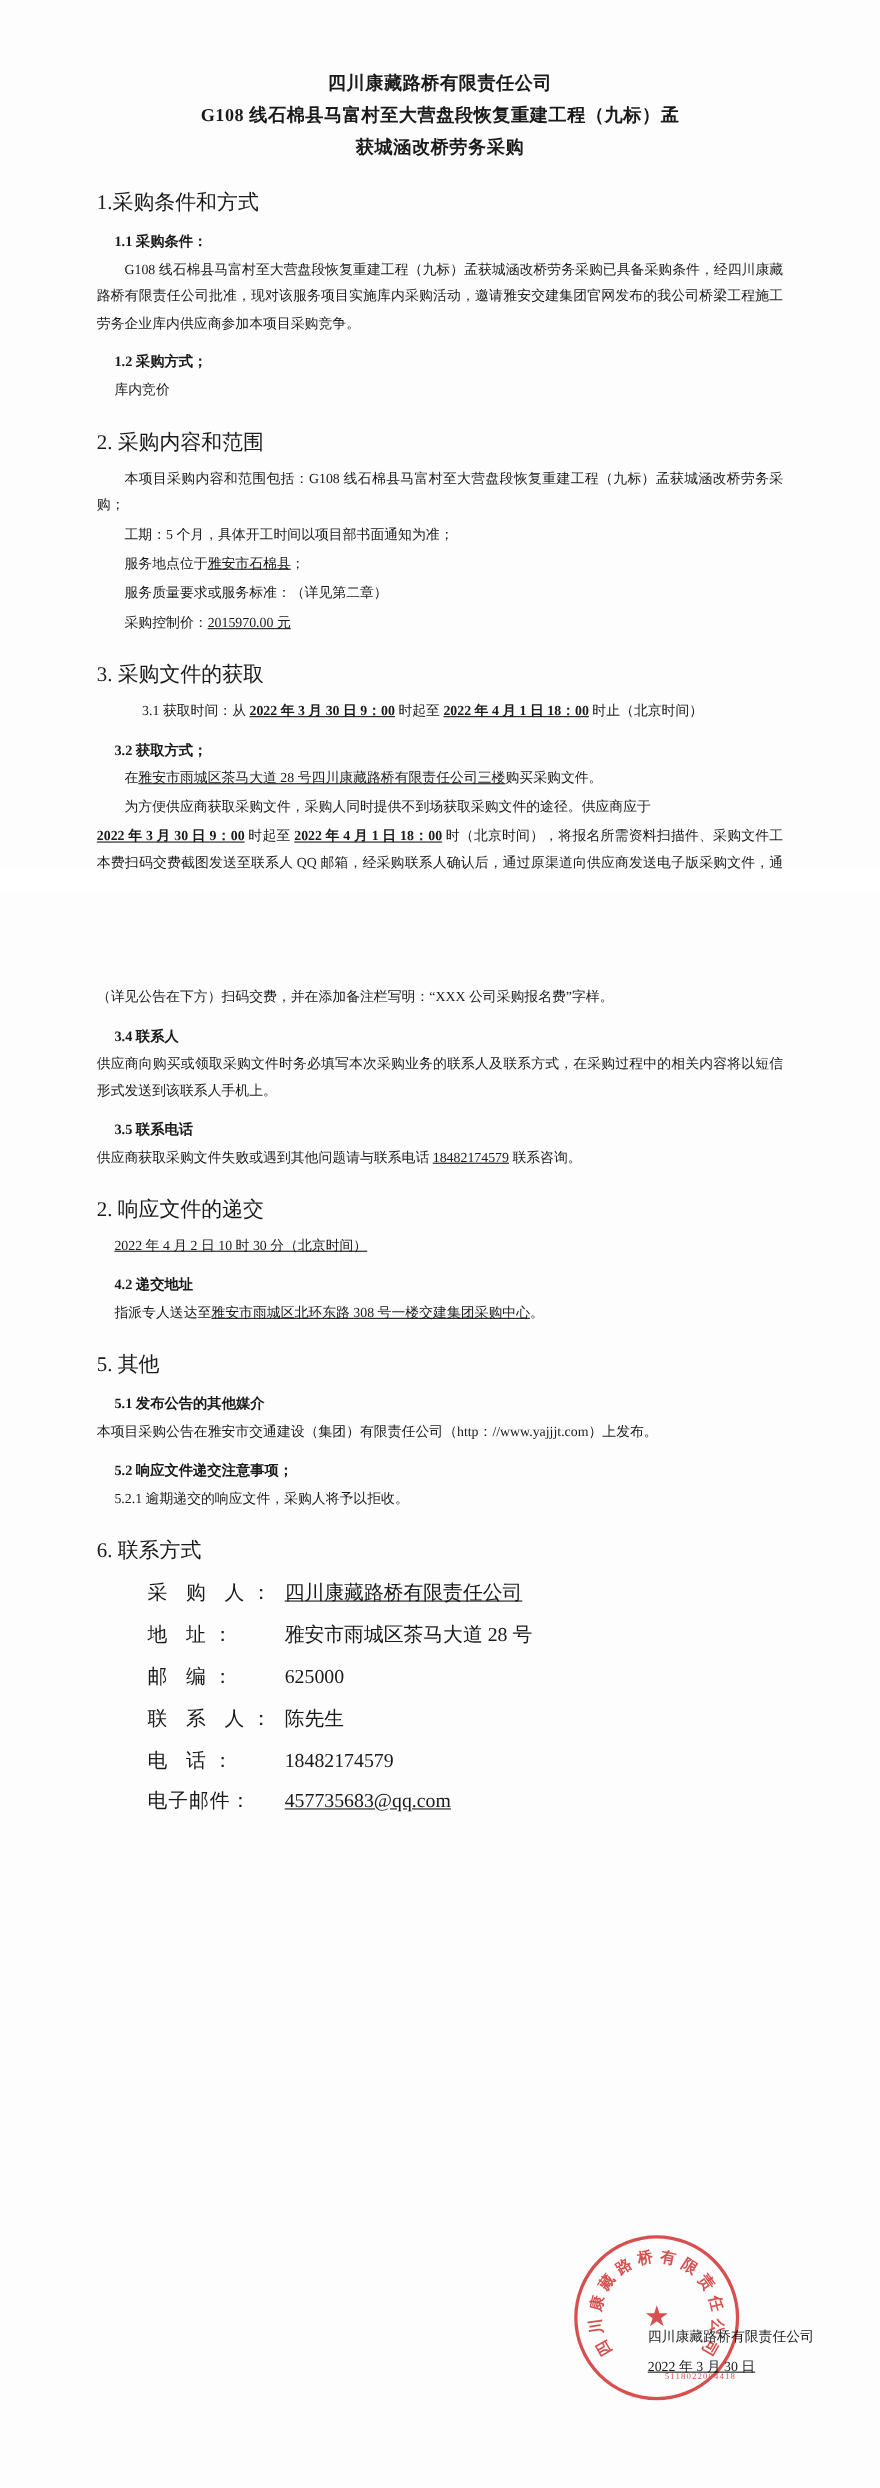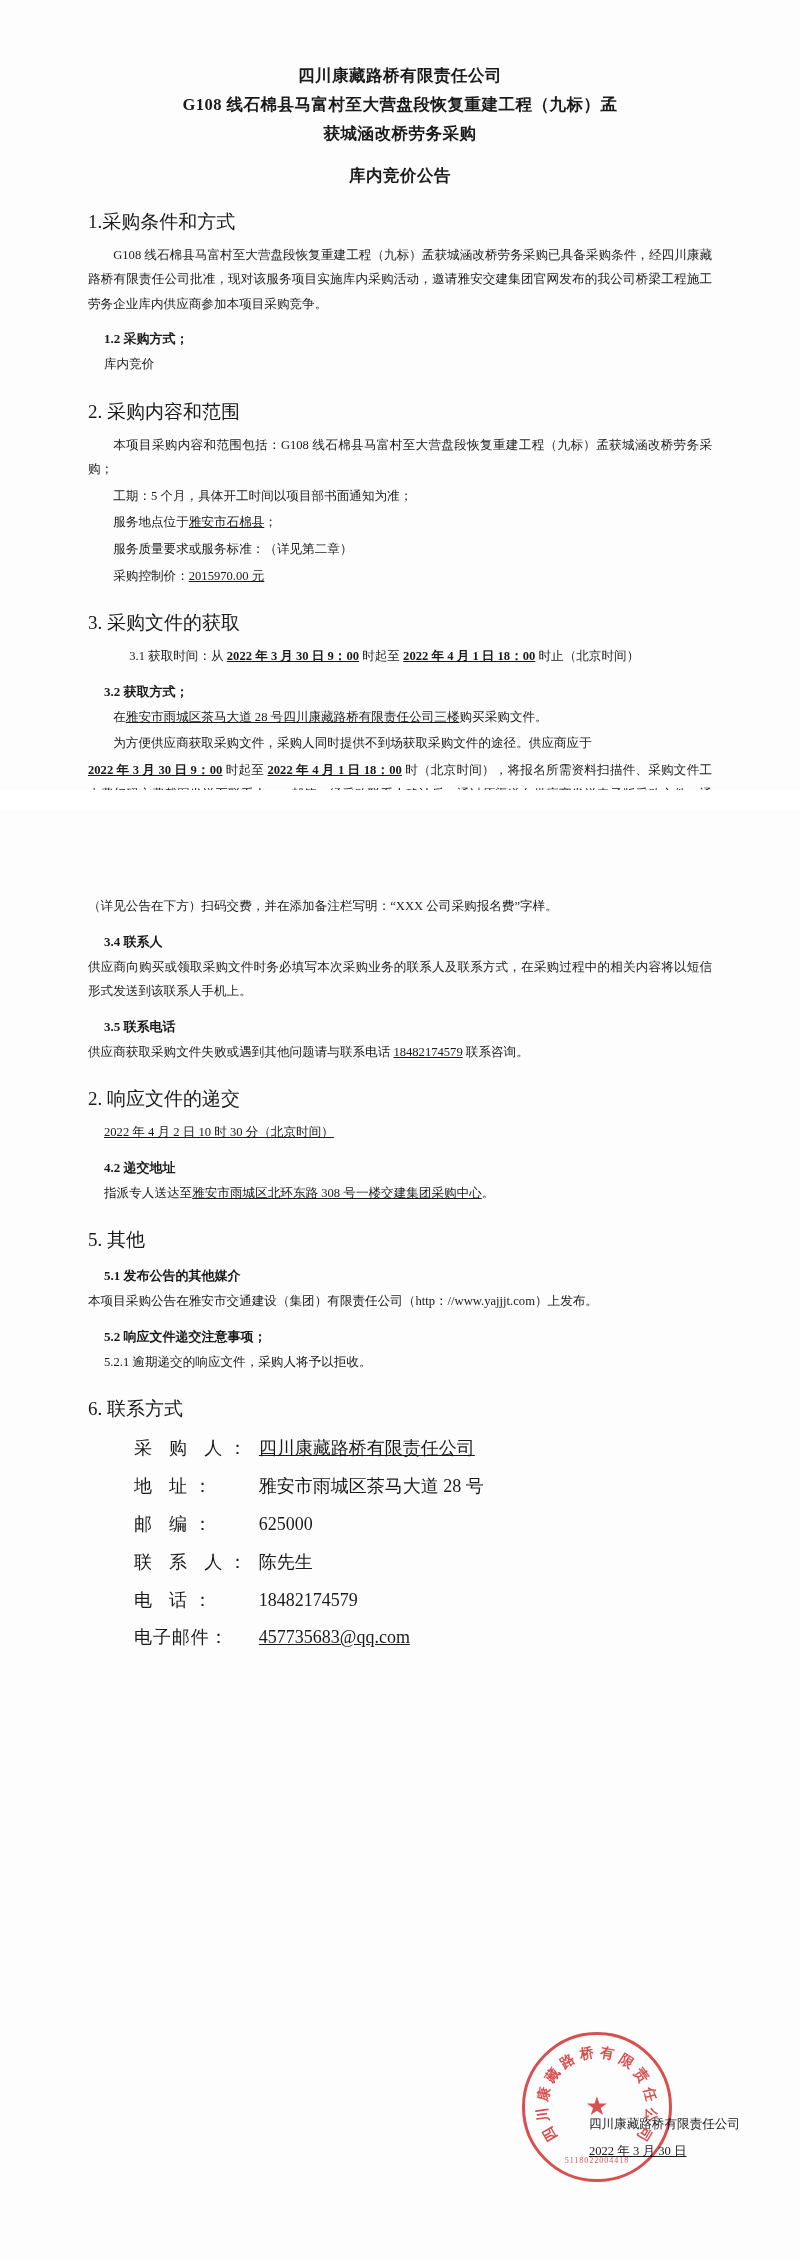--- a/index.html
+++ b/index.html
@@ -119,21 +119,21 @@
     font-size: 14px;
     font-weight: bold;
     text-align: center;
     line-height: 20px;
   }
   .seal-bottom {
     position: absolute;
     bottom: 14px;
     left: 0;
     width: 100%;
-    text-align: center;
+    text-align: right;
     font-size: 8px;
     color: #cf2a2a;
     letter-spacing: 1px;
   }
   .sign-lines {
     position: absolute;
     right: 0;
     bottom: 38px;
     text-align: left;
     font-size: 12.6px;
@@ -146,24 +146,24 @@
 </style>
 </head>
 <body>
 
 <div class="page page-1">
   <div class="inner">
     <div class="title-block">
       <div class="title-line">四川康藏路桥有限责任公司</div>
       <div class="title-main">G108 线石棉县马富村至大营盘段恢复重建工程（九标）孟</div>
       <div class="title-main">获城涵改桥劳务采购</div>
-      <div class="title-sub">库内竞价公告</div>
     </div>
 
     <div class="sec-head">1.采购条件和方式</div>
+    <div class="sub-head">1.1 采购条件：</div>
     <p class="para">G108 线石棉县马富村至大营盘段恢复重建工程（九标）孟获城涵改桥劳务采购已具备采购条件，经四川康藏路桥有限责任公司批准，现对该服务项目实施库内采购活动，邀请雅安交建集团官网发布的我公司桥梁工程施工劳务企业库内供应商参加本项目采购竞争。</p>
     <div class="sub-head">1.2 采购方式；</div>
     <p class="para ind1 noind">库内竞价</p>
 
     <div class="sec-head">2. 采购内容和范围</div>
     <p class="para">本项目采购内容和范围包括：G108 线石棉县马富村至大营盘段恢复重建工程（九标）孟获城涵改桥劳务采购；</p>
     <p class="para">工期：5 个月，具体开工时间以项目部书面通知为准；</p>
     <p class="para"><span>服务地点位于</span><span class="u">雅安市石棉县</span><span>；</span></p>
     <p class="para">服务质量要求或服务标准：（详见第二章）</p>
     <p class="para"><span>采购控制价：</span><span class="u">2015970.00 元</span></p>

